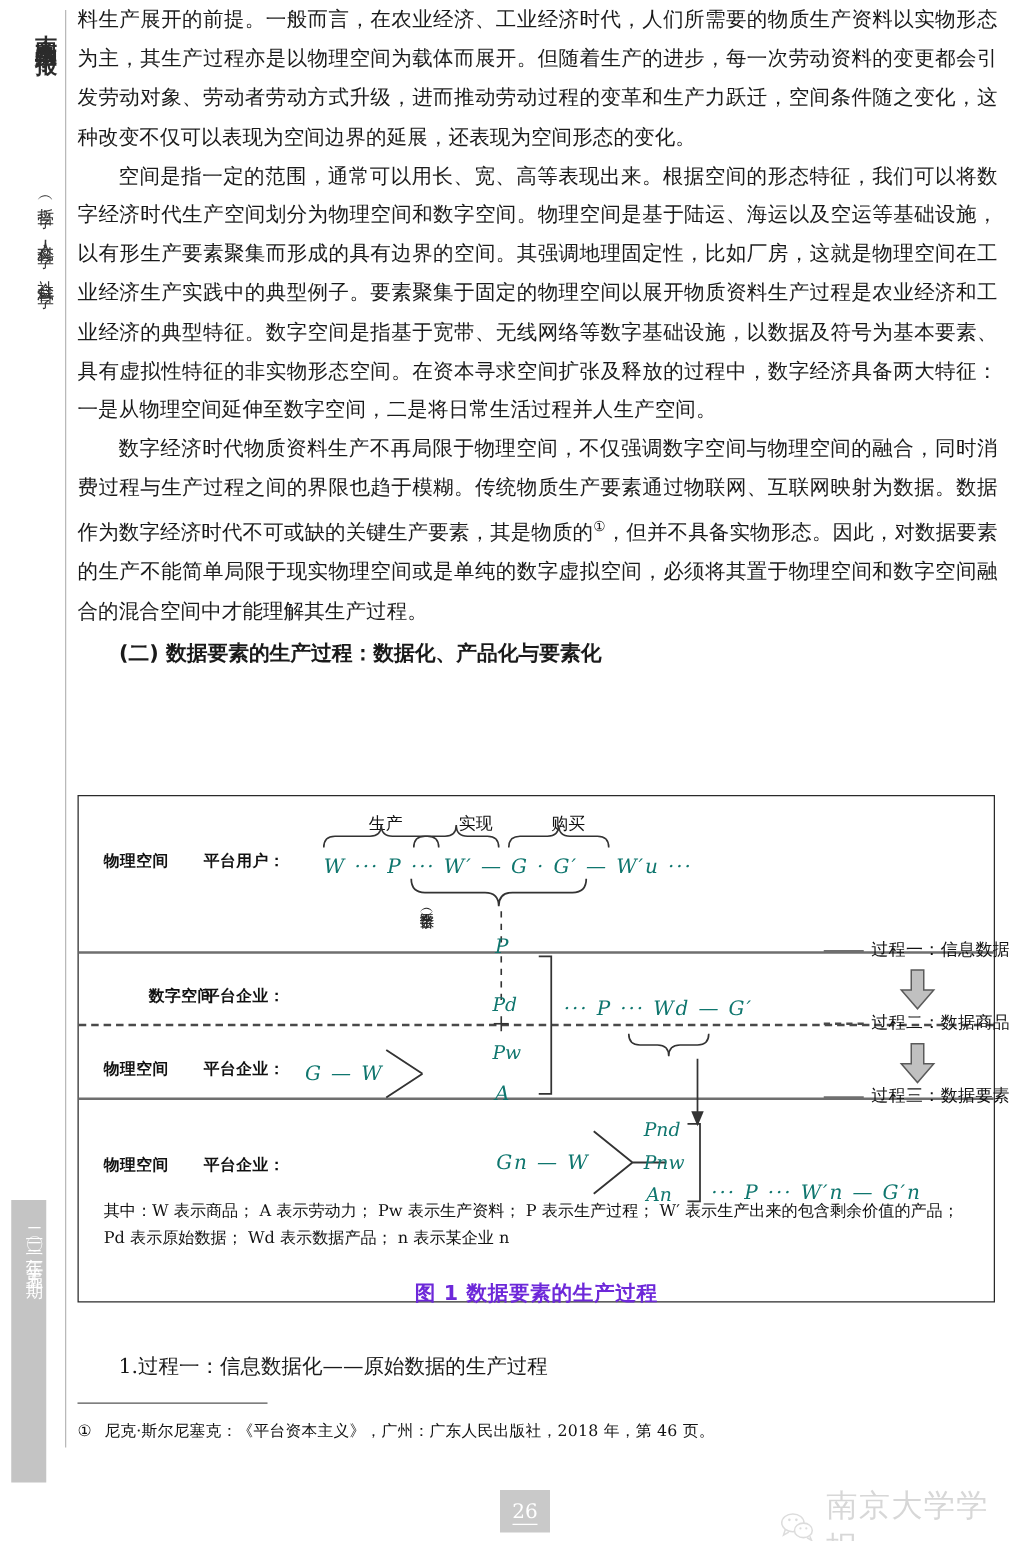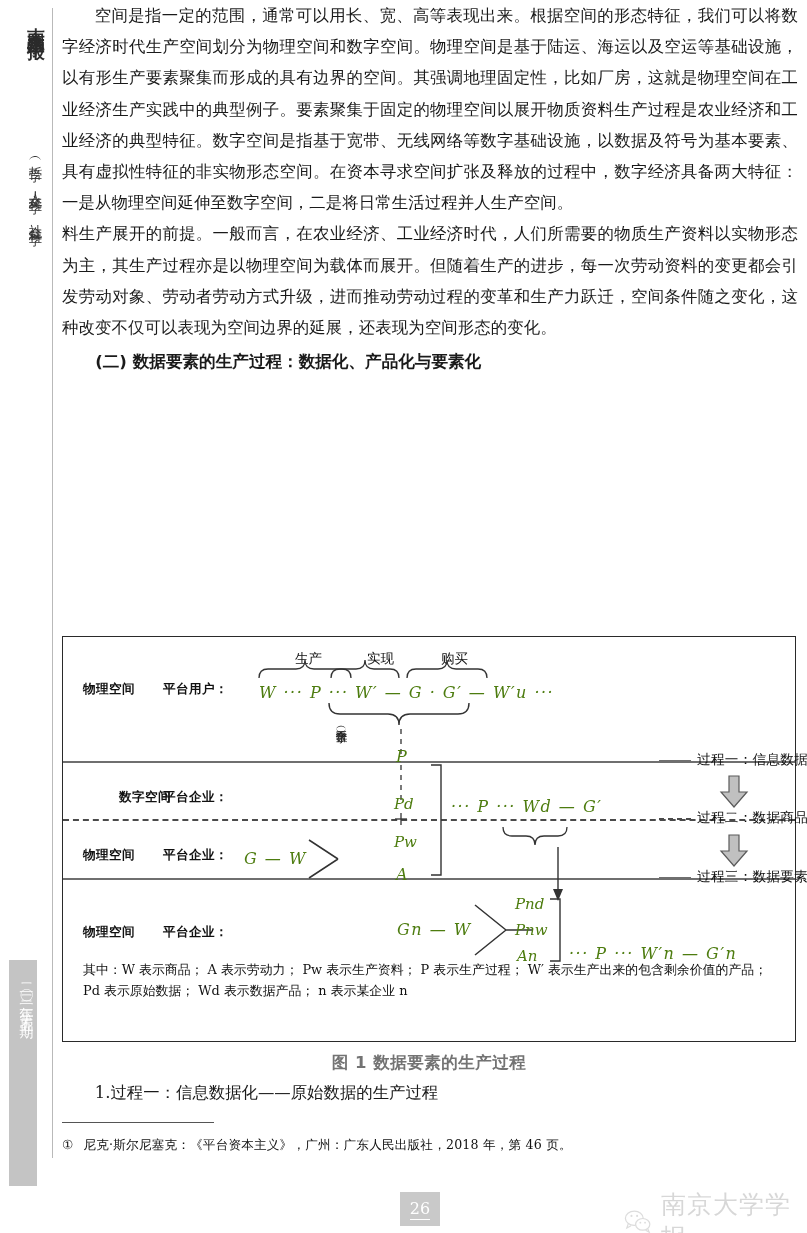--- a/index.html
+++ b/index.html
@@ -145,21 +145,21 @@
     letter-spacing: 0.4px;
     color: #111;
     white-space: nowrap;
   }
   .formula {
     position: absolute;
     font-family: "DejaVu Serif", "Liberation Serif", serif;
     font-style: italic;
     font-size: 16px;
     white-space: nowrap;
-    color: #4d7c0f;
+    color: #0f766e;
   }
   .brace-label {
     position: absolute;
     font-family: "DejaVu Serif", "Liberation Serif", serif;
     font-size: 13.5px;
     color: #111;
     white-space: nowrap;
   }
   .proc-label {
     position: absolute;
@@ -188,28 +188,28 @@
     width: 700px;
     font-size: 12.9px;
     line-height: 21px;
     font-family: "DejaVu Serif", "Liberation Serif", serif;
     color: #111;
   }
 
   #figure-caption {
     position: absolute;
     left: 62px;
-    top: 1052px;
+    top: 1024px;
     width: 734px;
     text-align: center;
     font-family: "DejaVu Sans", "Liberation Sans", sans-serif;
     font-weight: bold;
     font-size: 16.5px;
     letter-spacing: 0.5px;
-    color: #737373;
+    color: #6d28d9;
   }
   #after-figure-text {
     position: absolute;
     left: 62px;
     top: 1080px;
     width: 734px;
     font-size: 16.4px;
     line-height: 26px;
     text-indent: 2em;
     font-family: "DejaVu Serif", "Liberation Serif", serif;
@@ -275,22 +275,23 @@
 
 <div id="left-margin">
   <div id="journal-vertical-title">南京大学学报</div>
   <div id="journal-subtitle-vertical">（哲学·人文科学·社会科学）</div>
   <div id="issue-block"></div>
   <div id="issue-vertical-text">二〇二二年第五期</div>
   <div id="margin-rule"></div>
 </div>
 
 <div id="content">
+  <p class="body-text">料生产展开的前提。一般而言，在农业经济、工业经济时代，人们所需要的物质生产资料以实物形态为主，其生产过程亦是以物理空间为载体而展开。但随着生产的进步，每一次劳动资料的变更都会引发劳动对象、劳动者劳动方式升级，进而推动劳动过程的变革和生产力跃迁，空间条件随之变化，这种改变不仅可以表现为空间边界的延展，还表现为空间形态的变化。</p>
   <p class="body-text indent">空间是指一定的范围，通常可以用长、宽、高等表现出来。根据空间的形态特征，我们可以将数字经济时代生产空间划分为物理空间和数字空间。物理空间是基于陆运、海运以及空运等基础设施，以有形生产要素聚集而形成的具有边界的空间。其强调地理固定性，比如厂房，这就是物理空间在工业经济生产实践中的典型例子。要素聚集于固定的物理空间以展开物质资料生产过程是农业经济和工业经济的典型特征。数字空间是指基于宽带、无线网络等数字基础设施，以数据及符号为基本要素、具有虚拟性特征的非实物形态空间。在资本寻求空间扩张及释放的过程中，数字经济具备两大特征：一是从物理空间延伸至数字空间，二是将日常生活过程并人生产空间。</p>
-  <p class="body-text">料生产展开的前提。一般而言，在农业经济、工业经济时代，人们所需要的物质生产资料以实物形态为主，其生产过程亦是以物理空间为载体而展开。但随着生产的进步，每一次劳动资料的变更都会引发劳动对象、劳动者劳动方式升级，进而推动劳动过程的变革和生产力跃迁，空间条件随之变化，这种改变不仅可以表现为空间边界的延展，还表现为空间形态的变化。</p>
+  <p class="body-text indent"><span>数字经济时代物质资料生产不再局限于物理空间，不仅强调数字空间与物理空间的融合，同时消费过程与生产过程之间的界限也趋于模糊。传统物质生产要素通过物联网、互联网映射为数据。数据作为数字经济时代不可或缺的关键生产要素，其是物质的</span><span class="sup-note">①</span><span>，但并不具备实物形态。因此，对数据要素的生产不能简单局限于现实物理空间或是单纯的数字虚拟空间，必须将其置于物理空间和数字空间融合的混合空间中才能理解其生产过程。</span></p>
   <h3 class="subhead">(二) 数据要素的生产过程：数据化、产品化与要素化</h3>
 </div>
 
 <div id="figure-box">
 
   <div class="hline" style="top:124px; width:100%;"></div>
   <div class="dline" style="top:182px; width:100%;"></div>
   <div class="hline" style="top:241px; width:100%;"></div>
 
   <div class="row-label" style="left:20px; top:44px;">物理空间</div>

